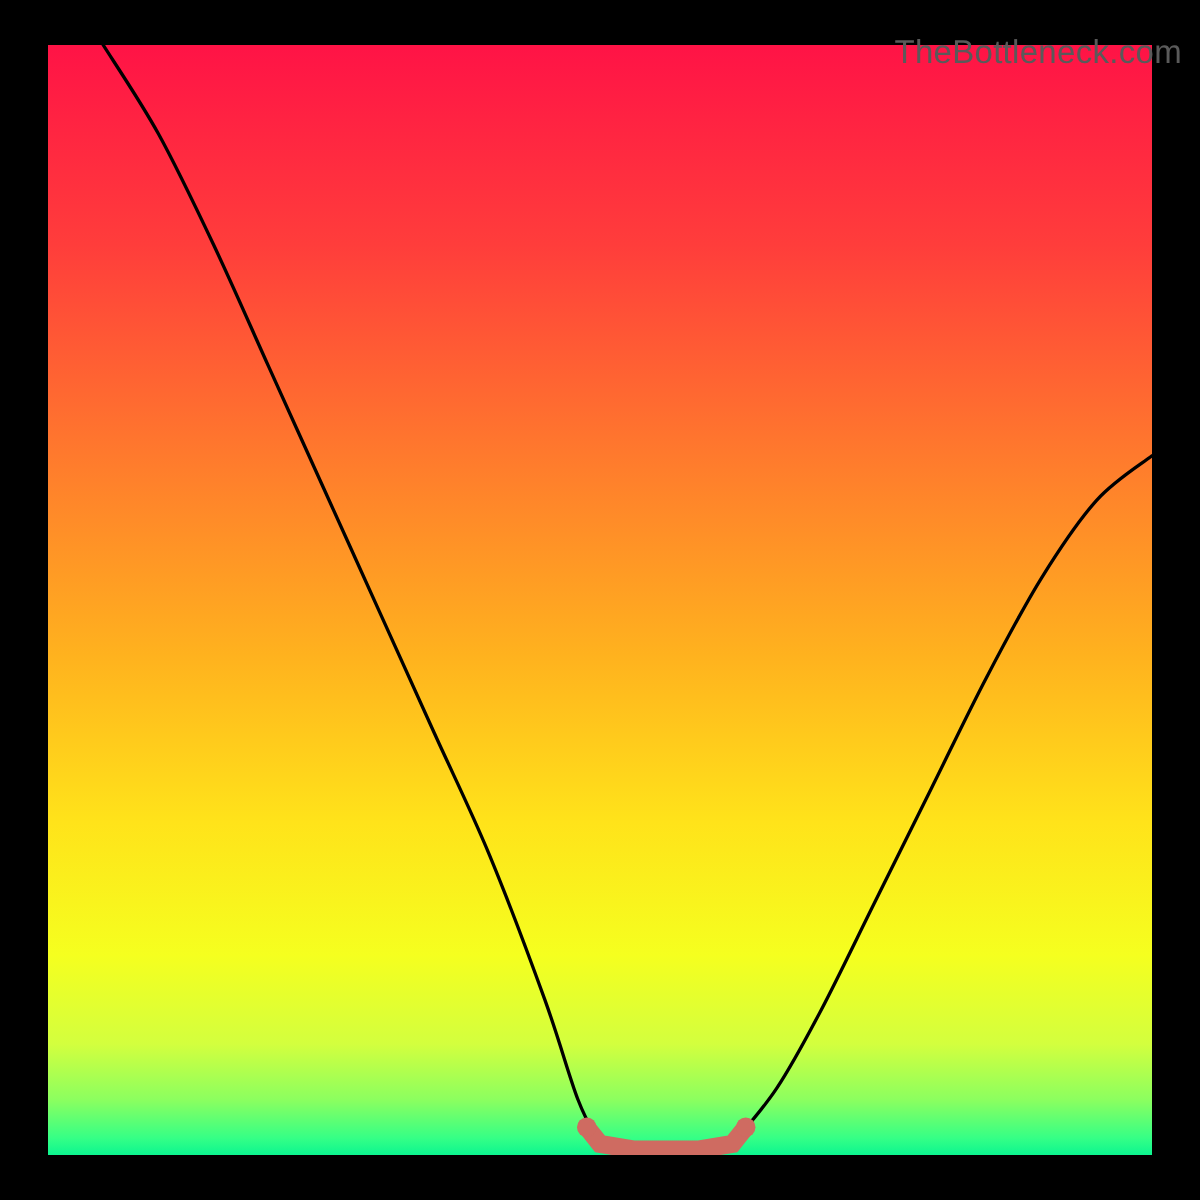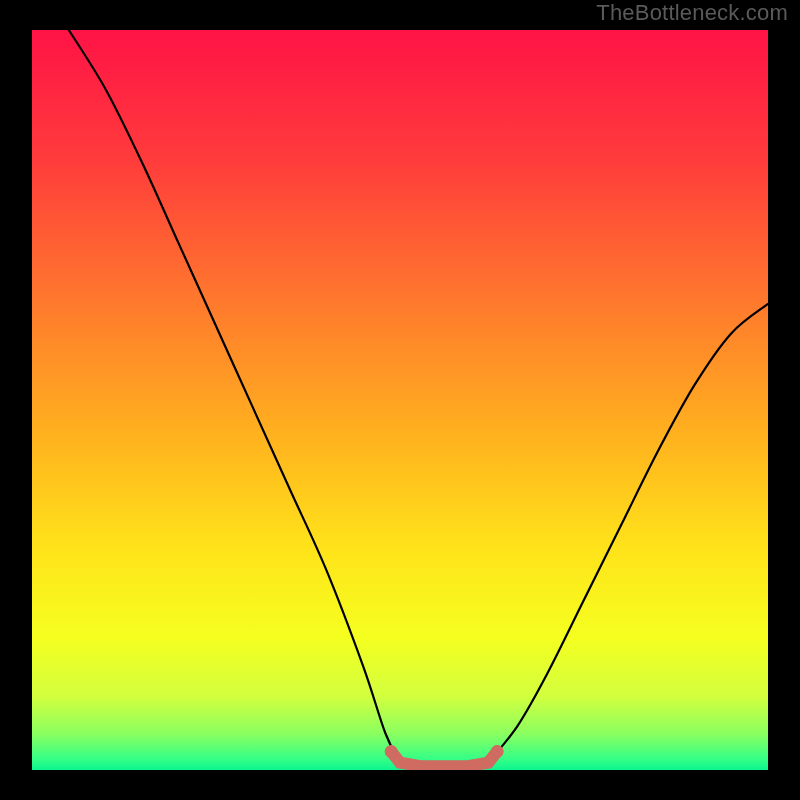--- a/index.html
+++ b/index.html
@@ -12,21 +12,21 @@
     overflow: hidden;
   }
   .frame {
     position: relative;
     width: 800px;
     height: 800px;
     background: #000;
   }
   .watermark {
     position: absolute;
-    top: 0;
+    top: 22px;
     right: 12px;
     color: #5a5a5a;
     font-size: 22px;
     font-weight: 500;
     letter-spacing: 0.2px;
     z-index: 10;
     user-select: none;
   }
   .plot-area {
     position: absolute;

